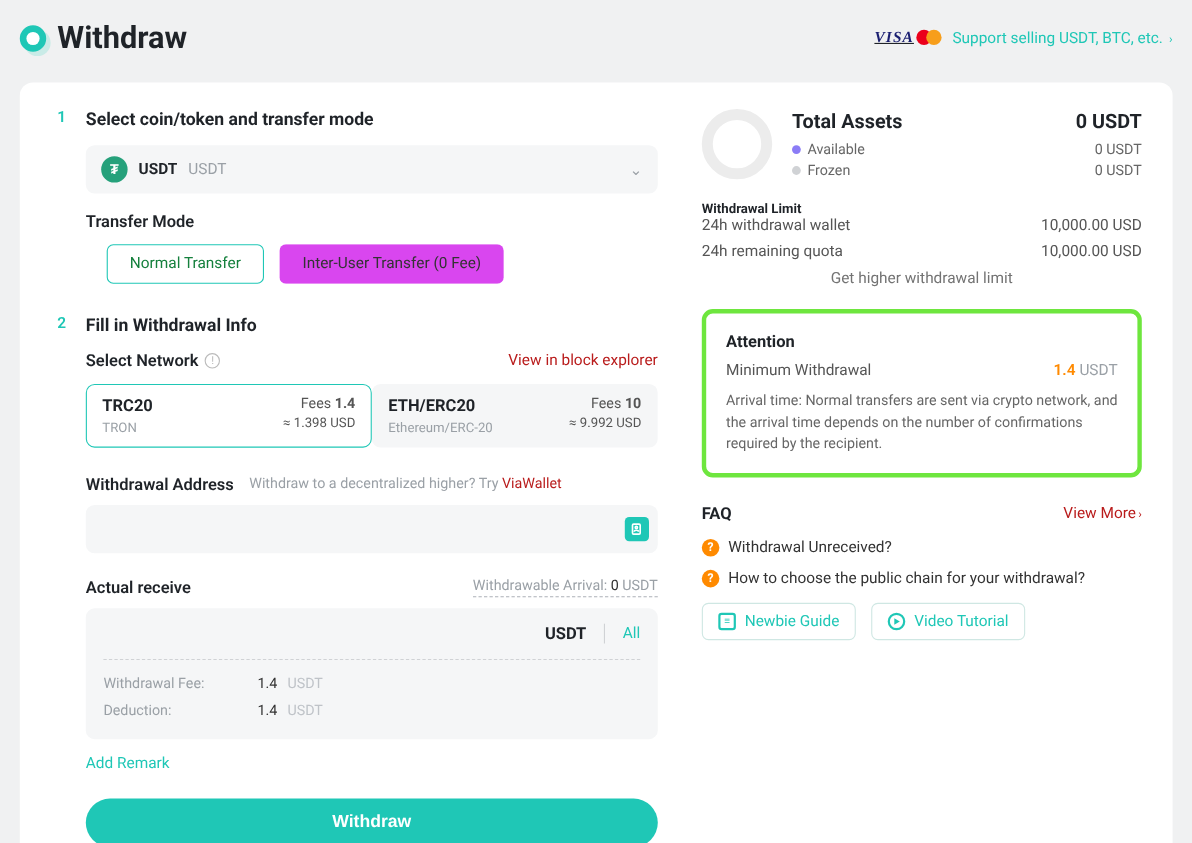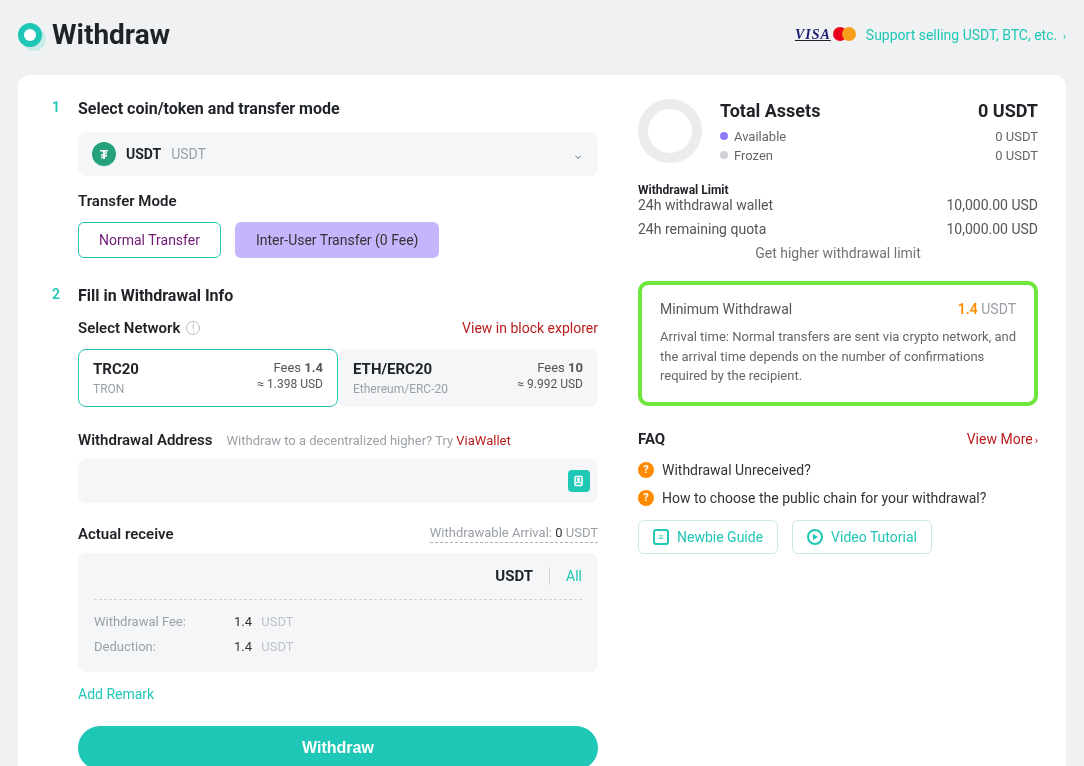--- a/index.html
+++ b/index.html
@@ -64,24 +64,24 @@
   }
   .coin-symbol { font-weight:700; }
   .coin-name { color:#9aa0a6; }
   .chev-down { color:#9aa0a6; }
 
   .sublabel { font-weight:600; margin-bottom:12px; font-size:15px; }
 
   .mode-row { display:flex; gap:14px; }
   .mode-btn {
     height:36px; padding:0 20px; border-radius:6px; border:1px solid transparent;
-    background:#c4b5fd; display:flex; align-items:center; cursor:pointer;
+    background:#d946ef; display:flex; align-items:center; cursor:pointer;
     font-size:14px; color:#333;
   }
-  .mode-btn.active { border-color:#1fc7b6; color:#701a75; background:#fff; }
+  .mode-btn.active { border-color:#1fc7b6; color:#15803d; background:#fff;margin-left:19px; }
 
   .row-between { display:flex; justify-content:space-between; align-items:center; }
   .info-icon {
     width:14px; height:14px; border:1px solid #bbb; border-radius:50%;
     display:inline-flex; align-items:center; justify-content:center;
     font-size:10px; color:#bbb; margin-left:6px;
   }
   .green-link { color:#b91c1c; cursor:pointer;text-align:right; }
 
   .network-row { display:flex; margin-top:12px; }
@@ -366,20 +366,21 @@
       <span>24h withdrawal wallet</span>
       <span>10,000.00 USD</span>
     </div>
     <div class="wl-row">
       <span>24h remaining quota</span>
       <span>10,000.00 USD</span>
     </div>
     <div class="limit-link">Get higher withdrawal limit</div>
 
     <div class="attention-box">
+      <div class="attn-title">Attention</div>
       <div class="attn-row">
         <span>Minimum Withdrawal</span>
         <span class="attn-val">
           <span class="orange">1.4</span>
           <span>USDT</span>
         </span>
       </div>
       <div class="attn-text">Arrival time: Normal transfers are sent via crypto network, and the arrival time depends on the number of confirmations required by the recipient.</div>
     </div>
 

